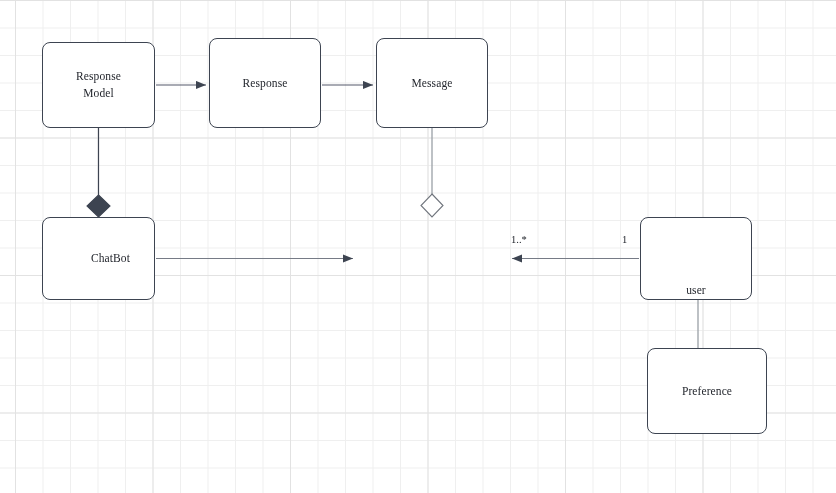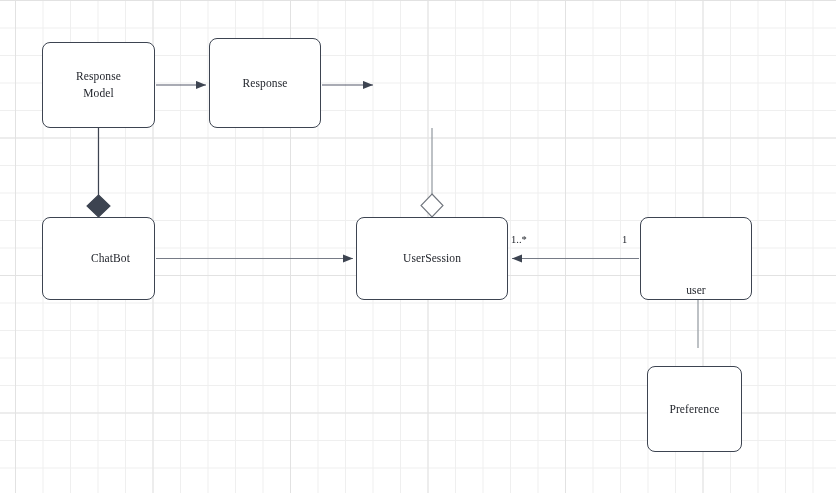--- a/index.html
+++ b/index.html
@@ -111,34 +111,34 @@
 
   <div class="node" style="left:42px; top:42px; width:113px; height:86px;">
     <span class="node-label">Response
 Model</span>
   </div>
 
   <div class="node" style="left:209px; top:38px; width:112px; height:90px;justify-content:center;">
     <span class="node-label">Response</span>
   </div>
 
+  <div class="node" style="left:376px; top:38px; width:112px; height:90px;">
+    <span class="node-label">Message</span>
+  </div>
 
   <div class="node" style="left:42px; top:217px; width:113px; height:83px;padding-left:24px;">
     <span class="node-label">ChatBot</span>
   </div>
 
-  <div class="node" style="left:356px; top:217px; width:152px; height:83px;">
-    <span class="node-label">UserSession</span>
-  </div>
 
   <div class="node" style="left:640px; top:217px; width:112px; height:83px;align-items:flex-end;">
     <span class="node-label">user</span>
   </div>
 
-  <div class="node" style="left:647px; top:366px; width:95px; height:86px;">
+  <div class="node" style="left:647px; top:348px; width:120px; height:86px;">
     <span class="node-label">Preference</span>
   </div>
 
   <div class="edge-label" style="left:511px; top:234px;">1..*</div>
 
   <div class="edge-label" style="left:622px; top:234px;">1</div>
 
 </div>
 
 </body></html>

